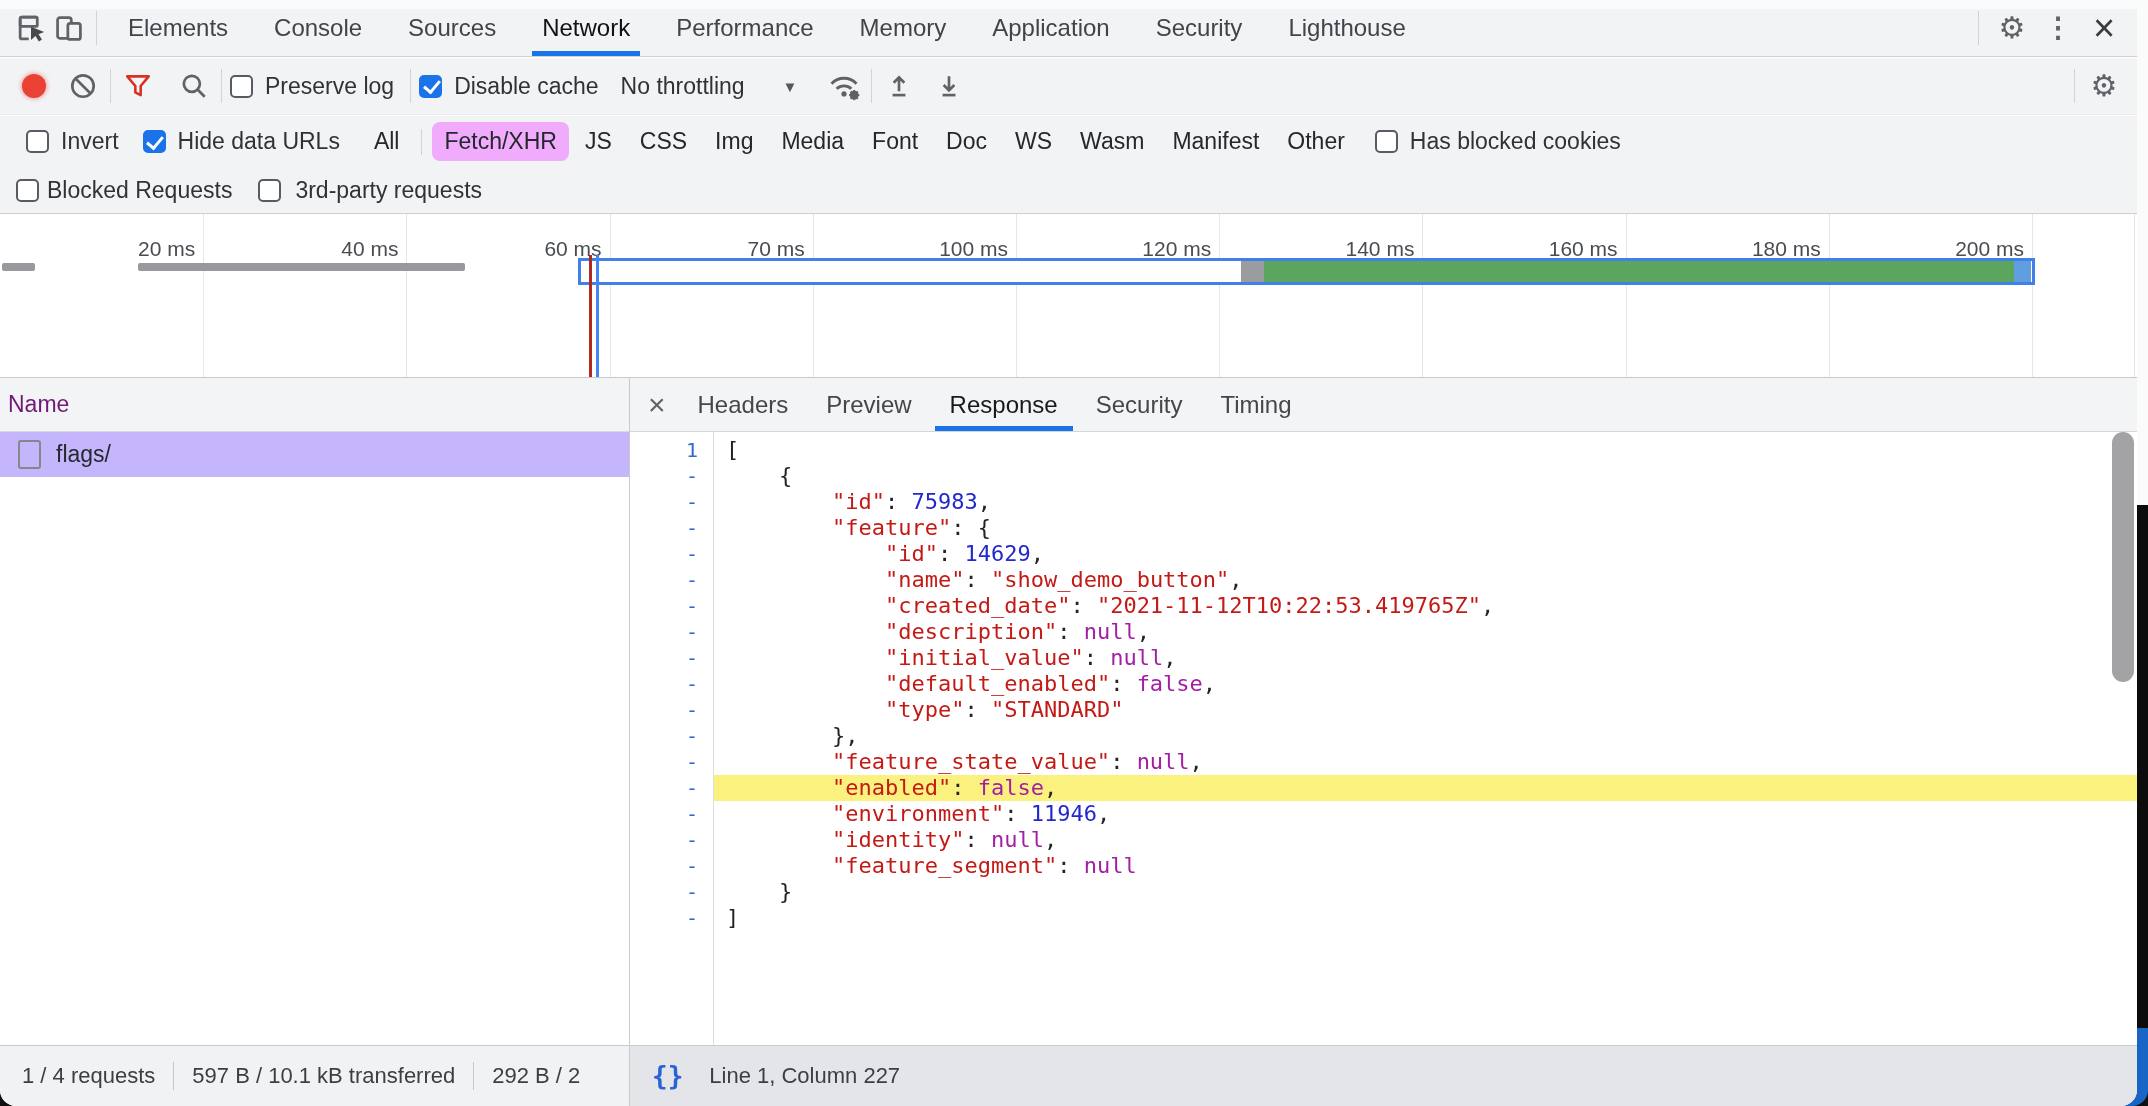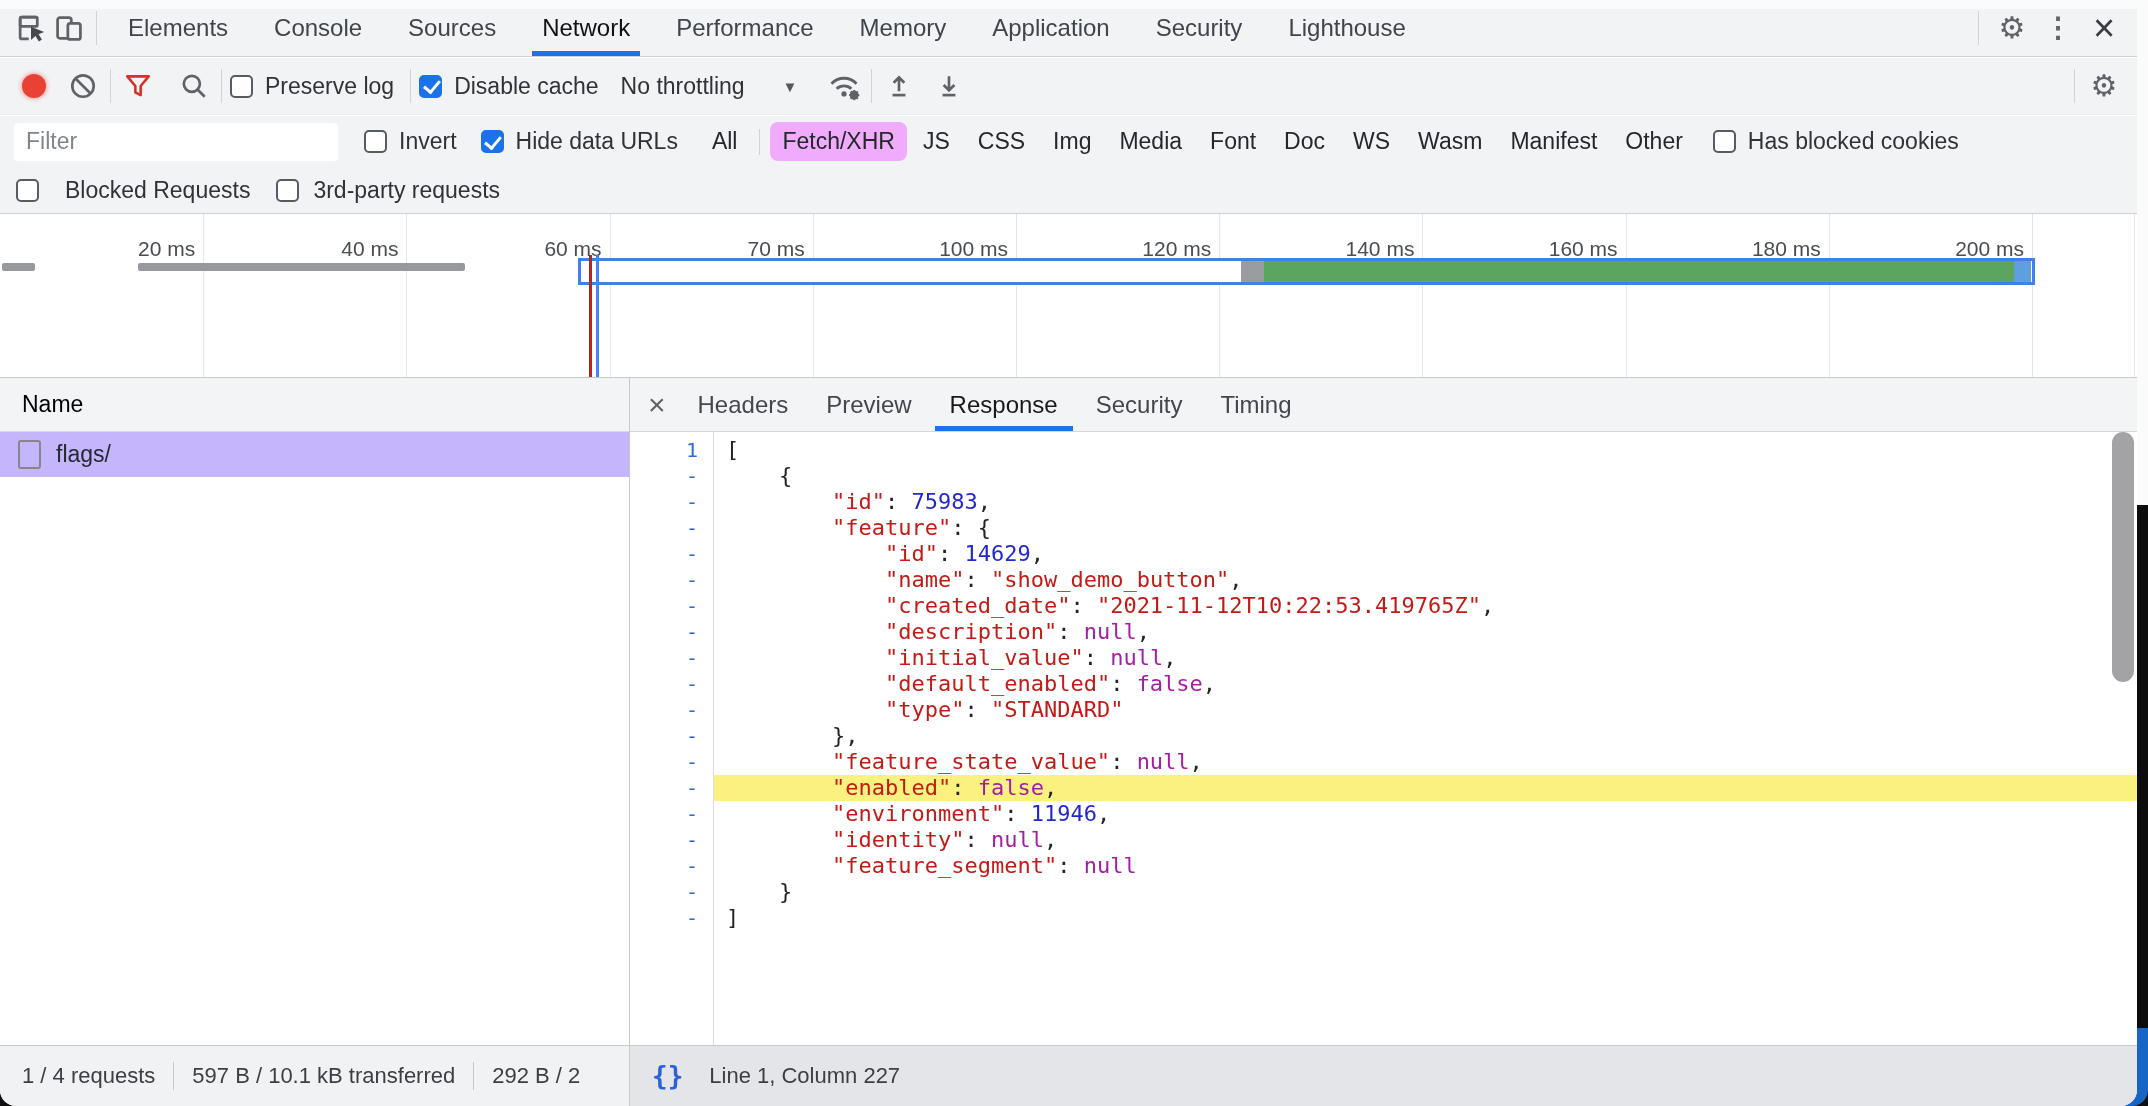--- a/index.html
+++ b/index.html
@@ -73,21 +73,21 @@
   .sel-box{position:absolute;top:44px;height:27px;border:3px solid var(--waterfall-border);background:#fff;box-sizing:border-box;}
   .seg{position:absolute;top:0;bottom:0;}
   .event-line{position:absolute;top:41px;bottom:0;width:3px;}
   .event-line.red{background:var(--event-red);}
   .event-line.blue{background:var(--event-blue);}
 
   
   .left-panel{position:absolute;left:0;top:378px;width:630px;height:667px;background:#fff;
     border-right:1px solid #c9c9cb;box-sizing:border-box;}
   .name-header{height:54px;background:#f3f4f6;border-bottom:1px solid #dadadc;display:flex;align-items:center;
-    padding-left:22px;font-size:23px;color:#000000;box-sizing:border-box;}
+    padding-left:8px;font-size:23px;color:#701a75;box-sizing:border-box;}
   .req-row{height:45px;display:flex;align-items:center;font-size:23px;color:#26292e;}
   .req-row.selected{background:#c4b5fd;}
   .req-icon{width:19px;height:25px;border:2px solid #85878a;border-radius:3px;margin-left:18px;flex:none;}
   .req-name{margin-left:15px;}
 
   
   .right-panel{position:absolute;left:630px;top:378px;width:1507px;height:667px;}
   .detail-tabstrip{height:54px;background:#f3f4f6;border-bottom:1px solid #d6d6d8;display:flex;align-items:center;box-sizing:border-box;}
   .close-x{font-size:30px;color:#5f6368;margin-left:18px;line-height:1;}
   .dtabs{display:flex;margin-left:32px;gap:38px;height:100%;align-items:stretch;}
@@ -220,21 +220,20 @@
         <path d="M14 5v13M9 13l5 5 5-5" fill="none" stroke="#5f6368" stroke-width="2.5"></path>
         <line x1="8" y1="22.5" x2="20" y2="22.5" stroke="#5f6368" stroke-width="2.5"></line>
       </svg>
     </span>
     <span class="spacer"></span>
     <span class="vdiv"></span>
     <span class="glyph" style="margin-right:12px">⚙</span>
   </div>
 
   <div class="filterbar">
-    <input class="filter-input" placeholder="Filter" style="">
     <span class="cb" style="margin-left:26px"></span>
     <span class="tool-label">Invert</span>
     <span class="cb checked" style="margin-left:24px"></span>
     <span class="tool-label">Hide data URLs</span>
     <div class="type-filters" id="type-filters">
         <div class="type-item">All</div>
         <div class="vdiv short"></div>
         <div class="type-item selected">Fetch/XHR</div>
         <div class="type-item">JS</div>
         <div class="type-item">CSS</div>
@@ -246,21 +245,21 @@
         <div class="type-item">Wasm</div>
         <div class="type-item">Manifest</div>
         <div class="type-item">Other</div>
       </div>
     <span class="cb" style="margin-left:16px"></span>
     <span class="tool-label">Has blocked cookies</span>
   </div>
 
   <div class="optionsbar">
     <span class="cb" style="margin-left:16px"></span>
-    <span class="tool-label" style="margin-left:26px">Blocked Requests</span>
+    <span class="tool-label" style="margin-left:8px">Blocked Requests</span>
     <span class="cb" style="margin-left:26px"></span>
     <span class="tool-label" style="margin-left:14px">3rd-party requests</span>
   </div>
 
   <div class="overview" id="overview">
       <div class="gridline" style="left: 203.2px;"></div>
       <div class="gridline" style="left: 406.4px;"></div>
       <div class="gridline" style="left: 609.6px;"></div>
       <div class="gridline" style="left: 812.8px;"></div>
       <div class="gridline" style="left: 1016px;"></div>

